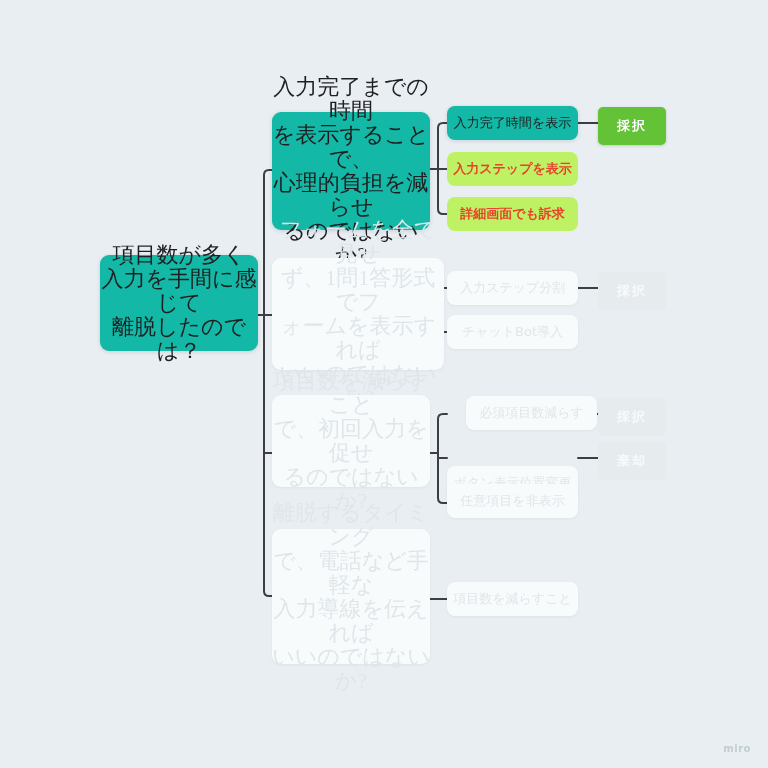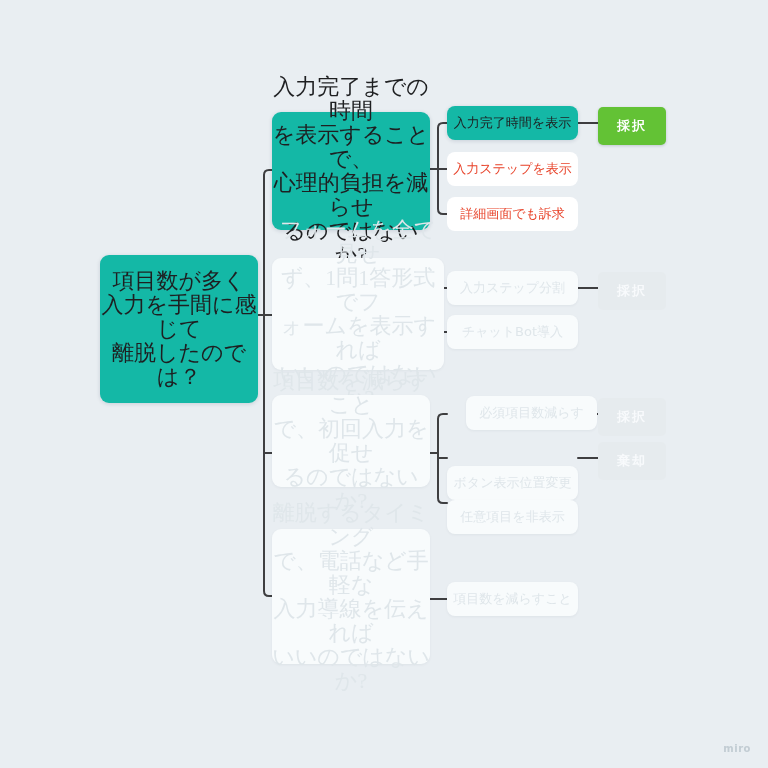--- a/index.html
+++ b/index.html
@@ -11,44 +11,44 @@
   .connectors { position:absolute; left:0; top:0; width:768px; height:768px; }
   .node {
     position:absolute; background:#14b8a6; border-radius:9px;
     display:flex; align-items:center; justify-content:center;
     text-align:center; white-space:pre-line; color:#1e1f21;
     box-shadow:0 1px 4px rgba(9,30,66,0.14);
     box-sizing:border-box;
   }
   .topic { font-size:22px; line-height:24px;font-family:Liberation Serif, serif; }
   .sol { width:131px; height:34px; font-size:13px; line-height:16px; border-radius:8px; }
-  .sol.red { background:#ffffff; color:#e8432a; font-weight:normal; box-shadow:none; }
+  .sol.red { background:#bef264; color:#e8432a; font-weight:bold; box-shadow:none; }
   .node.faded { background:#f8fbfc; color:#dfe6ea; box-shadow:0 1px 3px rgba(9,30,66,0.05); }
   .badge {
     position:absolute; width:68px; height:38px; border-radius:5px;
     display:flex; align-items:center; justify-content:center;
     font-size:13px; font-weight:bold; letter-spacing:2px; color:#ffffff;
     box-sizing:border-box;
   }
   .badge.active { background:#63c235; box-shadow:0 1px 3px rgba(9,30,66,0.18); }
   .badge.faded { background:#e6ebee; color:#f8fafc; }
   
-  #root { left:100px; top:255px; width:158px; height:148px; }
+  #root { left:100px; top:255px; width:158px; height:96px; }
   #h1 { left:272px; top:112px; width:158px; height:118px; }
   #h2 { left:272px; top:258px; width:172px; height:112px; }
   #h3 { left:272px; top:395px; width:158px; height:92px; }
   #h4 { left:272px; top:529px; width:158px; height:135px; }
   #s0 { left:447px; top:106px; }
   #s1 { left:447px; top:152px; }
   #s2 { left:447px; top:197px; }
   #s3 { left:447px; top:271px; }
   #s4 { left:447px; top:315px; }
   #s5 { left:447px; top:396px;margin-left:19px; }
   #s6 { left:447px; top:466px; }
-  #s7 { left:447px; top:500px; }
+  #s7 { left:447px; top:484px; }
   #s8 { left:447px; top:582px; }
   #b0 { left:598px; top:107px; }
   #b1 { left:598px; top:272px; }
   #b2 { left:598px; top:398px; }
   #b3 { left:598px; top:442px; }
   .watermark {
     position:absolute; right:17px; bottom:14px;
     color:#c2ccd3; font-size:10px; font-weight:600; letter-spacing:0.5px;
   }
 </style>

